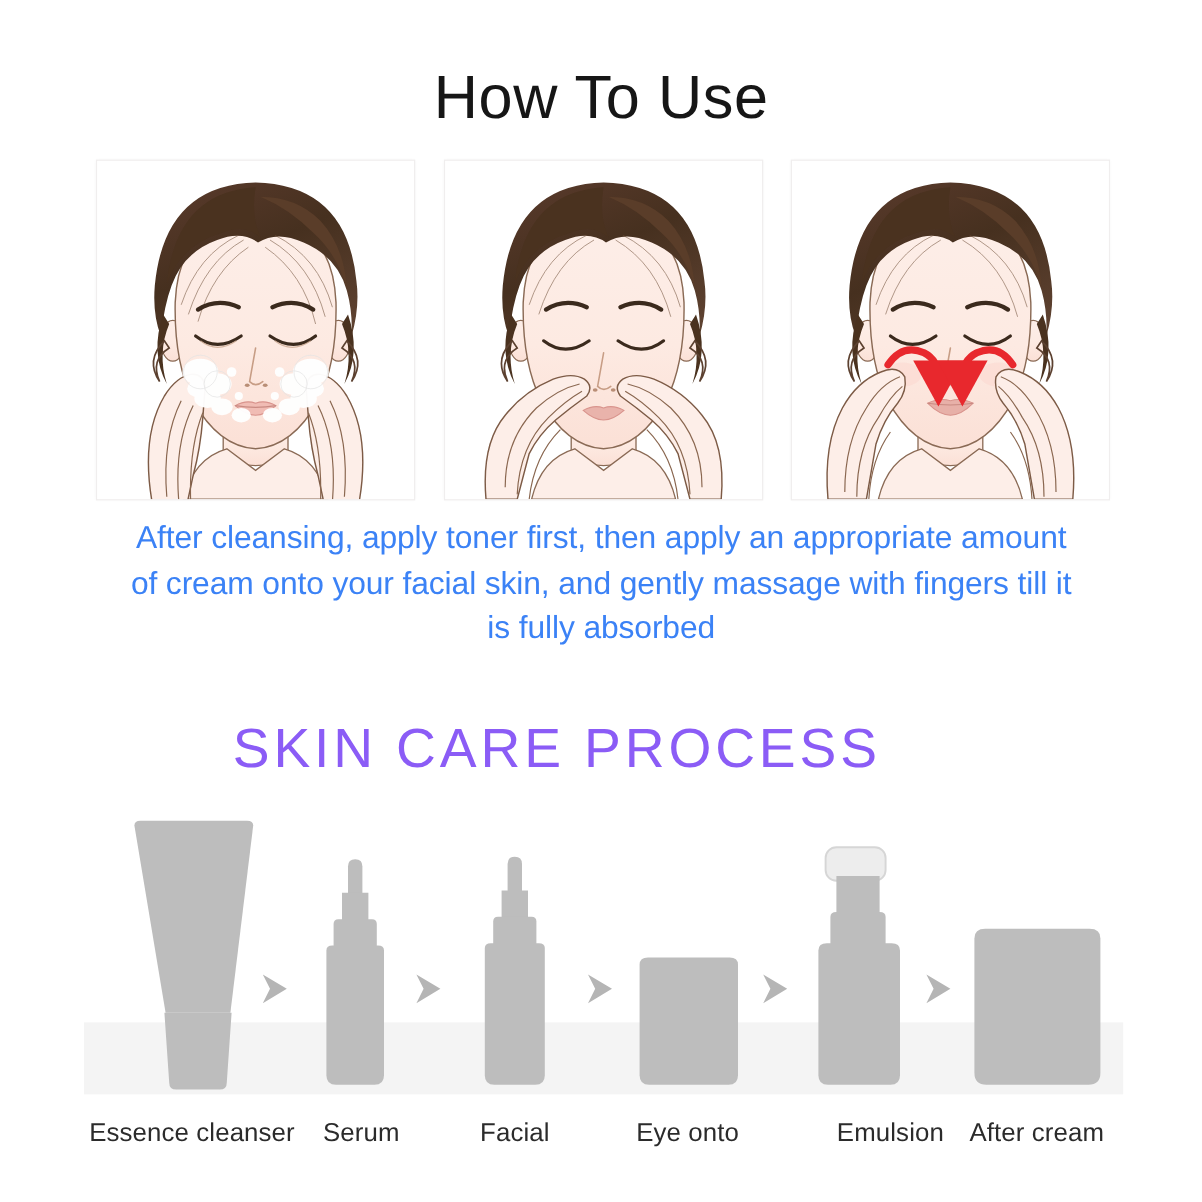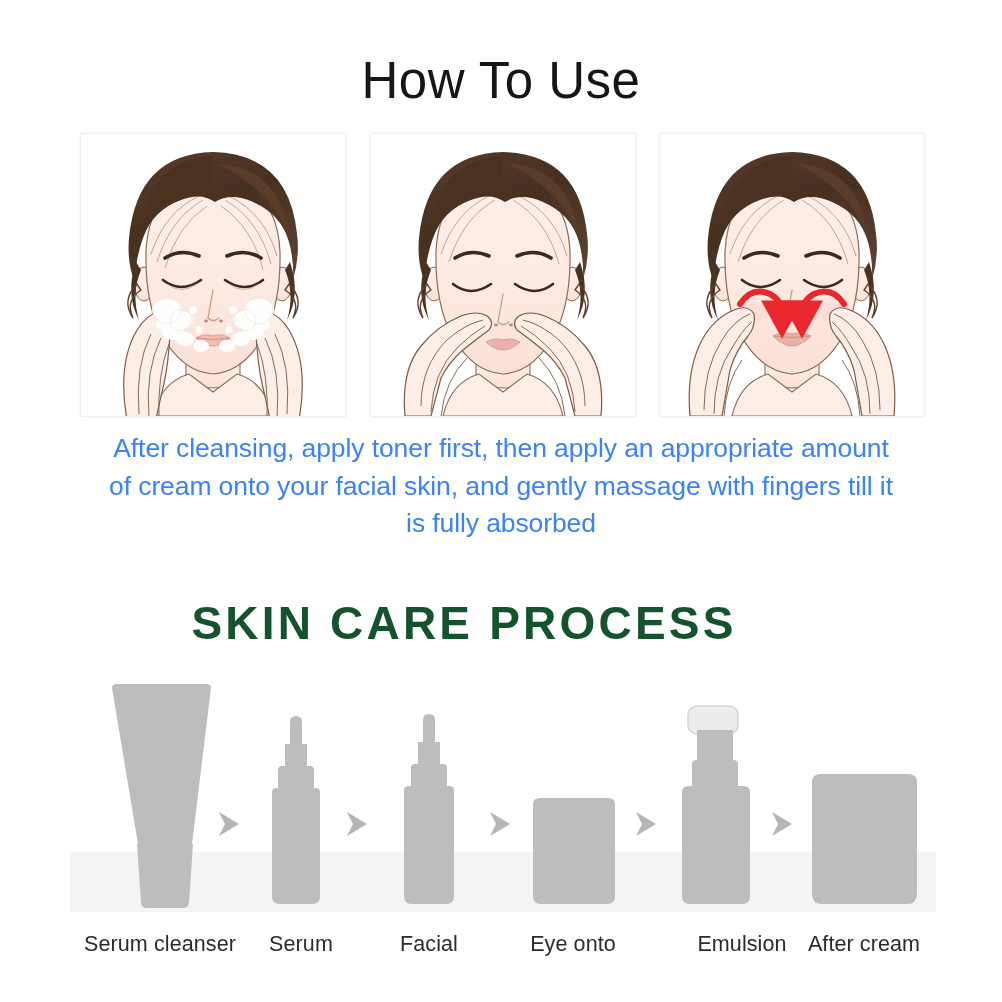--- a/index.html
+++ b/index.html
@@ -66,23 +66,23 @@
   }
 
   
   .process-title {
     position: absolute;
     top: 596px;
     left: 0;
     width: 928px;
     text-align: center;
     font-size: 46px;
-    font-weight: 700;
+    font-weight: 400;
     letter-spacing: 3.2px;
-    color: #14532d;
+    color: #8b5cf6;
   }
 
   .shelf {
     position: absolute;
     left: 70px;
     top: 852px;
     width: 866px;
     height: 60px;
     background: #f4f4f4;
   }
@@ -389,19 +389,19 @@
       <path d="M772 136 L792 148 L772 160 L778 148 Z" fill="#b5b5b5"></path>
 
       <g>
         <path d="M812 106 Q812 98 821 98 L908 98 Q917 98 917 106 L917 218 Q917 228 907 228 L822 228 Q812 228 812 218 Z"></path>
       </g>
     </g>
   </svg>
 </div>
 
 <div class="labels">
-  <span class="label" style="left:160px">Serum cleanser</span>
+  <span class="label" style="left:160px">Essence cleanser</span>
   <span class="label" style="left:301px">Serum</span>
   <span class="label" style="left:429px">Facial</span>
   <span class="label" style="left:573px">Eye onto</span>
   <span class="label" style="left:742px">Emulsion</span>
   <span class="label" style="left:864px">After cream</span>
 </div>
 
 </body></html>

